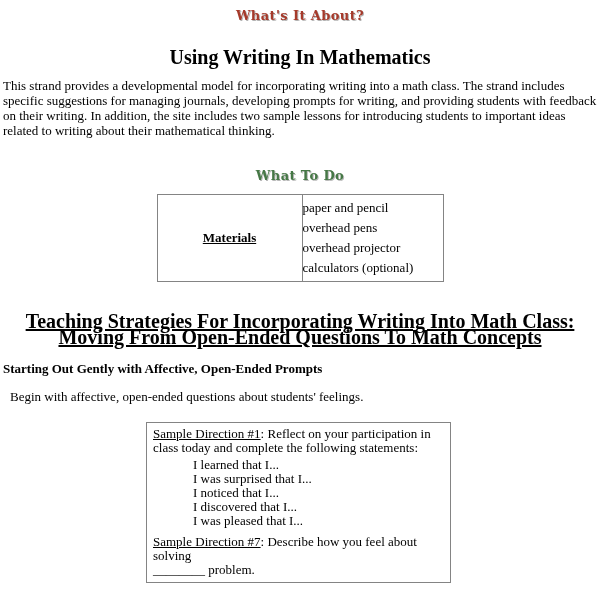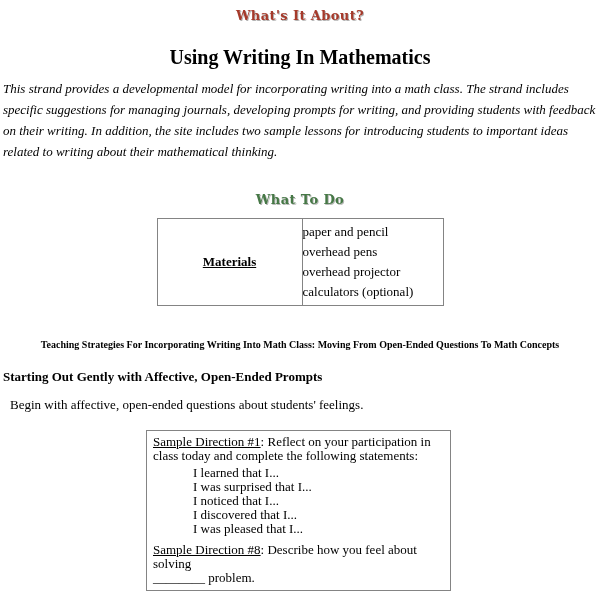--- a/index.html
+++ b/index.html
@@ -12,34 +12,34 @@
 
   .img-label {
     text-align:center; font-family:"DejaVu Serif", serif;
     font-weight:bold; font-size:13px; letter-spacing:0.4px;
   }
   .red-label   { color:#a63a2b; text-shadow:1px 1px 0 #b3b3b3; margin:8px 0 0; }
   .green-label { color:#467846; text-shadow:1px 1px 0 #b9b9b9; margin:30px 12px 0; }
 
   h1.title { text-align:center; font-size:20px; font-weight:bold; margin:23px 0 0; }
 
-  .intro, .para2 { margin:9px 3px 0 3px; line-height:21px;font-style:italic; }
+  .intro, .para2 { margin:9px 3px 0 3px; line-height:15px; }
 
   table.materials { border-collapse:collapse; margin:11px auto 0 auto; }
   table.materials td { border:1px solid #848484; }
   td.mat-header {
     width:142px; text-align:center; vertical-align:middle;
     font-weight:bold; text-decoration:underline;
   }
   td.mat-items { width:140px; padding:0 0; vertical-align:middle; }
   .mat-item { margin:6px 0; line-height:14px; }
 
   h2.strategies {
-    text-align:center; font-size:10px; font-weight:bold;
-    margin:31px 18px 0 18px; line-height:16px; 
+    text-align:center; font-size:20px; font-weight:bold;
+    margin:31px 18px 0 18px; line-height:16px; text-decoration:underline;
   }
   h3.sub { font-size:13px; font-weight:bold; margin:16px 0 8px 3px; }
 
   ul.bullets { margin:13px 0 0 0; padding-left:10px; }
   ul.bullets li { line-height:14.5px; }
 
   .sample-box {
     width:291px; border:1px solid #848484;
     margin:17px 0 0 146px; padding:4px 6px 5px 6px;
     line-height:14px;
@@ -90,18 +90,18 @@
       <span class="sd-label">Sample Direction #1</span><span>: Reflect on your participation in class today and complete the following statements:</span>
     </div>
     <div class="statements">
       <div class="statement">I learned that I...</div>
       <div class="statement">I was surprised that I...</div>
       <div class="statement">I noticed that I...</div>
       <div class="statement">I discovered that I...</div>
       <div class="statement">I was pleased that I...</div>
     </div>
     <div class="sd2">
-      <span class="sd-label">Sample Direction #8</span><span>: Describe how you feel about solving</span>
+      <span class="sd-label">Sample Direction #7</span><span>: Describe how you feel about solving</span>
       <div>________ problem.</div>
     </div>
   </div>
 
 </div>
 
 </body></html>

